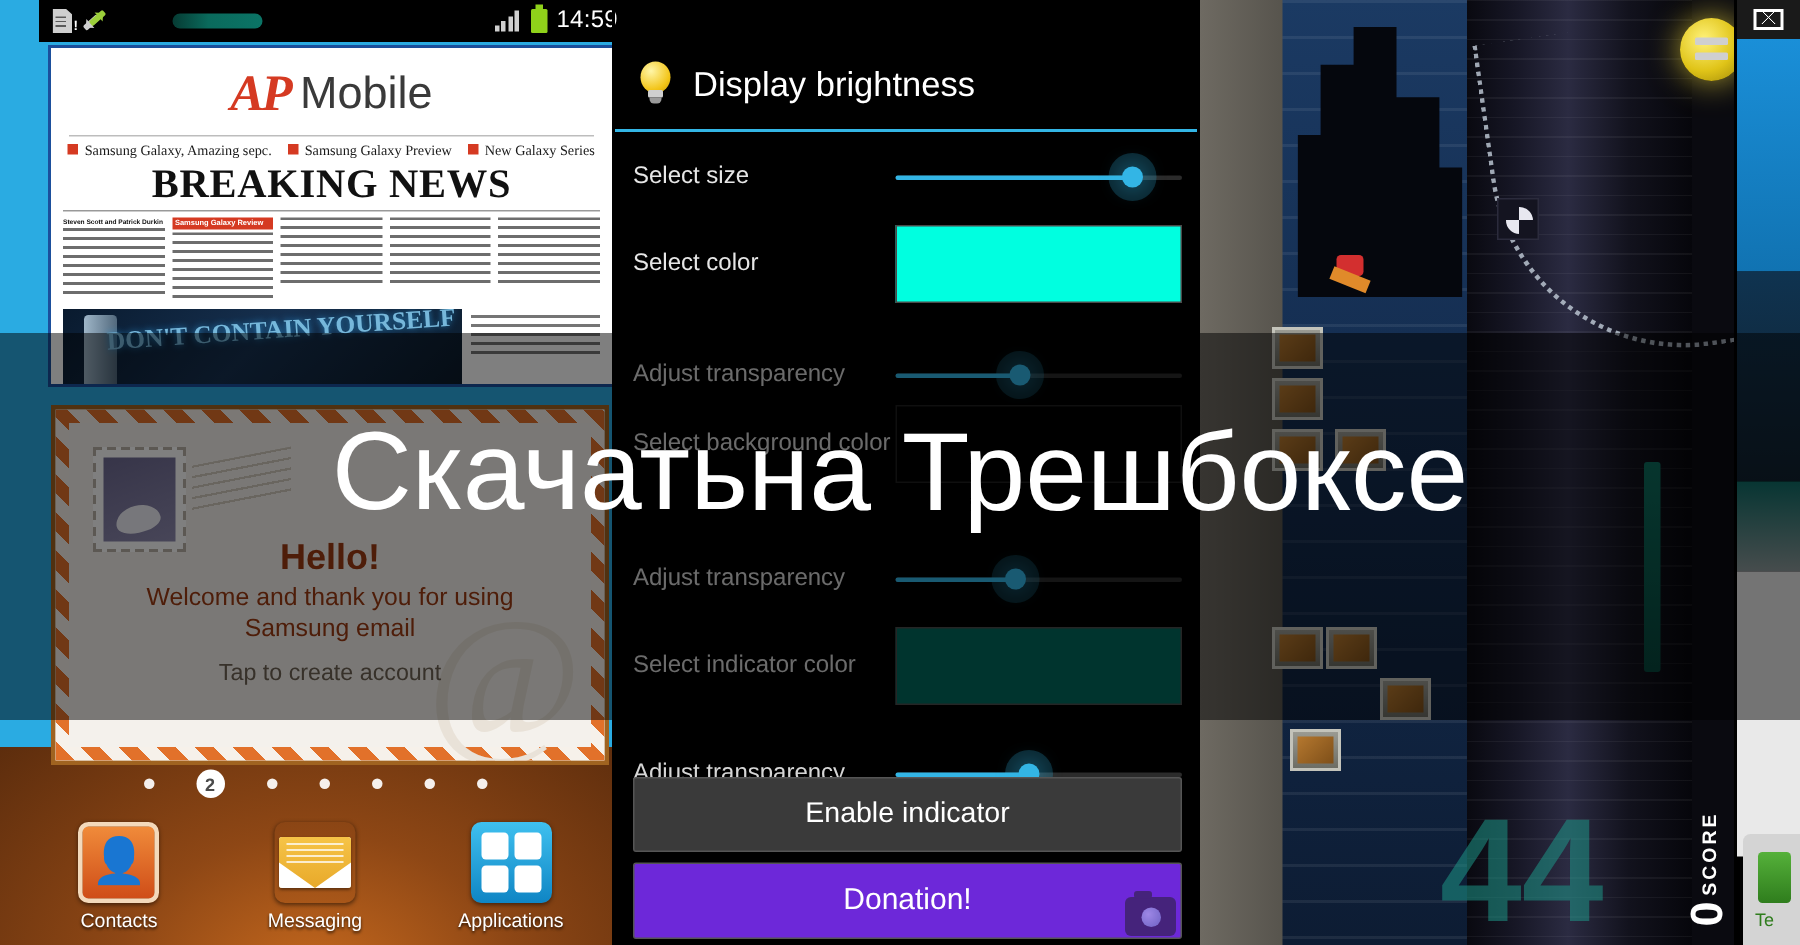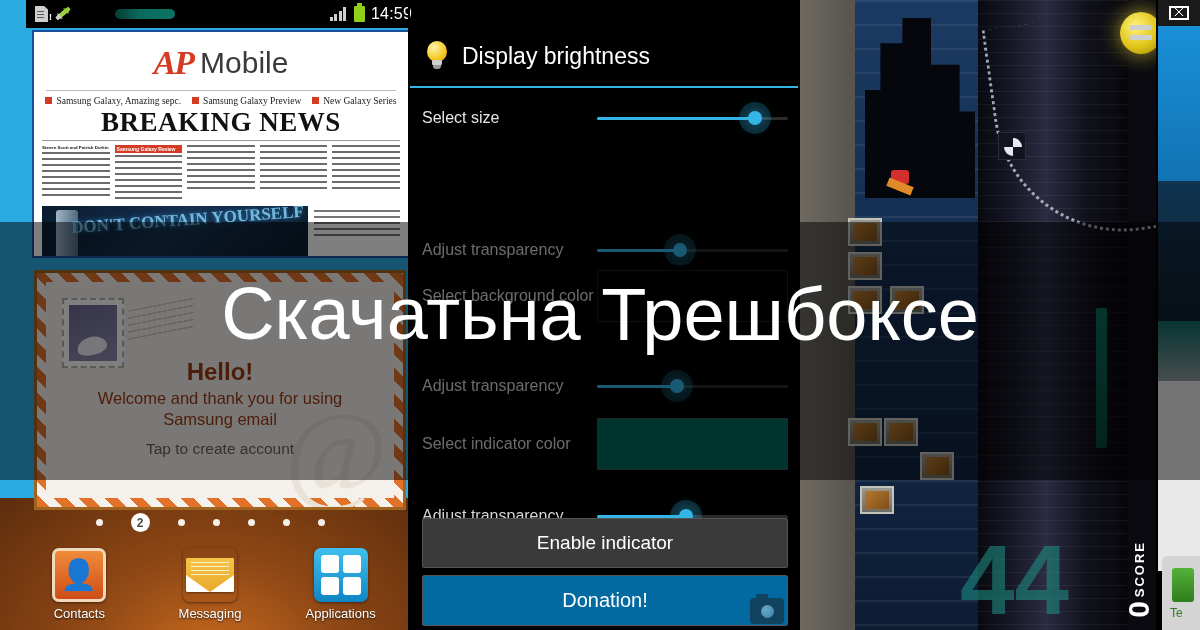--- a/index.html
+++ b/index.html
@@ -147,21 +147,21 @@
   .swrap { flex:1; position:relative; height:40px; display:flex; align-items:center; }
   .strack { position:absolute; left:0; right:0; height:3px; background:#2b2b2b; border-radius:2px; }
   .sfill { position:absolute; left:0; height:3px; background:#33b5e5; border-radius:2px; }
   .sknob { position:absolute; width:14px; height:14px; border-radius:50%; background:#33b5e5;
             box-shadow:0 0 0 9px rgba(51,181,229,.22), 0 0 14px rgba(51,181,229,.55); }
   .swatch { height:52px; border:1px solid #4a4a4a; }
 
   .p2-buttons { position:absolute; left:12px; right:12px; bottom:62px; display:flex; gap:2px;justify-content:center; }
   .btn { flex:1; background:#3a3a3a; border:1px solid #555; color:#fff; font-size:19px;
             text-align:center; padding:13px 0; border-radius:2px; }
-  .p2-donation { position:absolute; left:12px; right:12px; bottom:4px; background:#0369a1;
+  .p2-donation { position:absolute; left:12px; right:12px; bottom:4px; background:#6d28d9;
             border:1px solid #555; color:#fff; font-size:20px; text-align:center; padding:13px 0; border-radius:2px; }
   .camwm { position:absolute; right:16px; bottom:6px; width:34px; height:26px; opacity:.5; z-index:5;}
   .camwm .body{position:absolute;inset:0;background:#1f1f1f;border-radius:4px;}
   .camwm .lens{position:absolute;left:11px;top:7px;width:13px;height:13px;border-radius:50%;
             background:radial-gradient(circle at 35% 35%,#cfe6f2,#6f9ab0);}
   .camwm .top{position:absolute;left:6px;top:-4px;width:12px;height:5px;background:#1f1f1f;border-radius:2px;}
 
   
   .panel3 { position:absolute; left:800px; top:0; width:360px; height:630px; overflow:hidden;
             background:#0a0a10; }
@@ -384,20 +384,26 @@
 
     <div class="srow" style="top:98px;">
       <div class="slabel">Select size</div>
       <div class="swrap">
         <div class="strack"></div>
         <div class="sfill" style="width:82%;"></div>
         <div class="sknob" style="left:79%;"></div>
       </div>
     </div>
 
+    <div class="srow" style="top:156px;">
+      <div class="slabel">Select color</div>
+      <div class="swrap">
+        <div class="swatch" style="width:100%; background:#00FFE0;"></div>
+      </div>
+    </div>
 
     <div class="srow" style="top:230px;">
       <div class="slabel dim">Adjust transparency</div>
       <div class="swrap">
         <div class="strack"></div>
         <div class="sfill" style="width:42%;"></div>
         <div class="sknob" style="left:40%;"></div>
       </div>
     </div>
 

